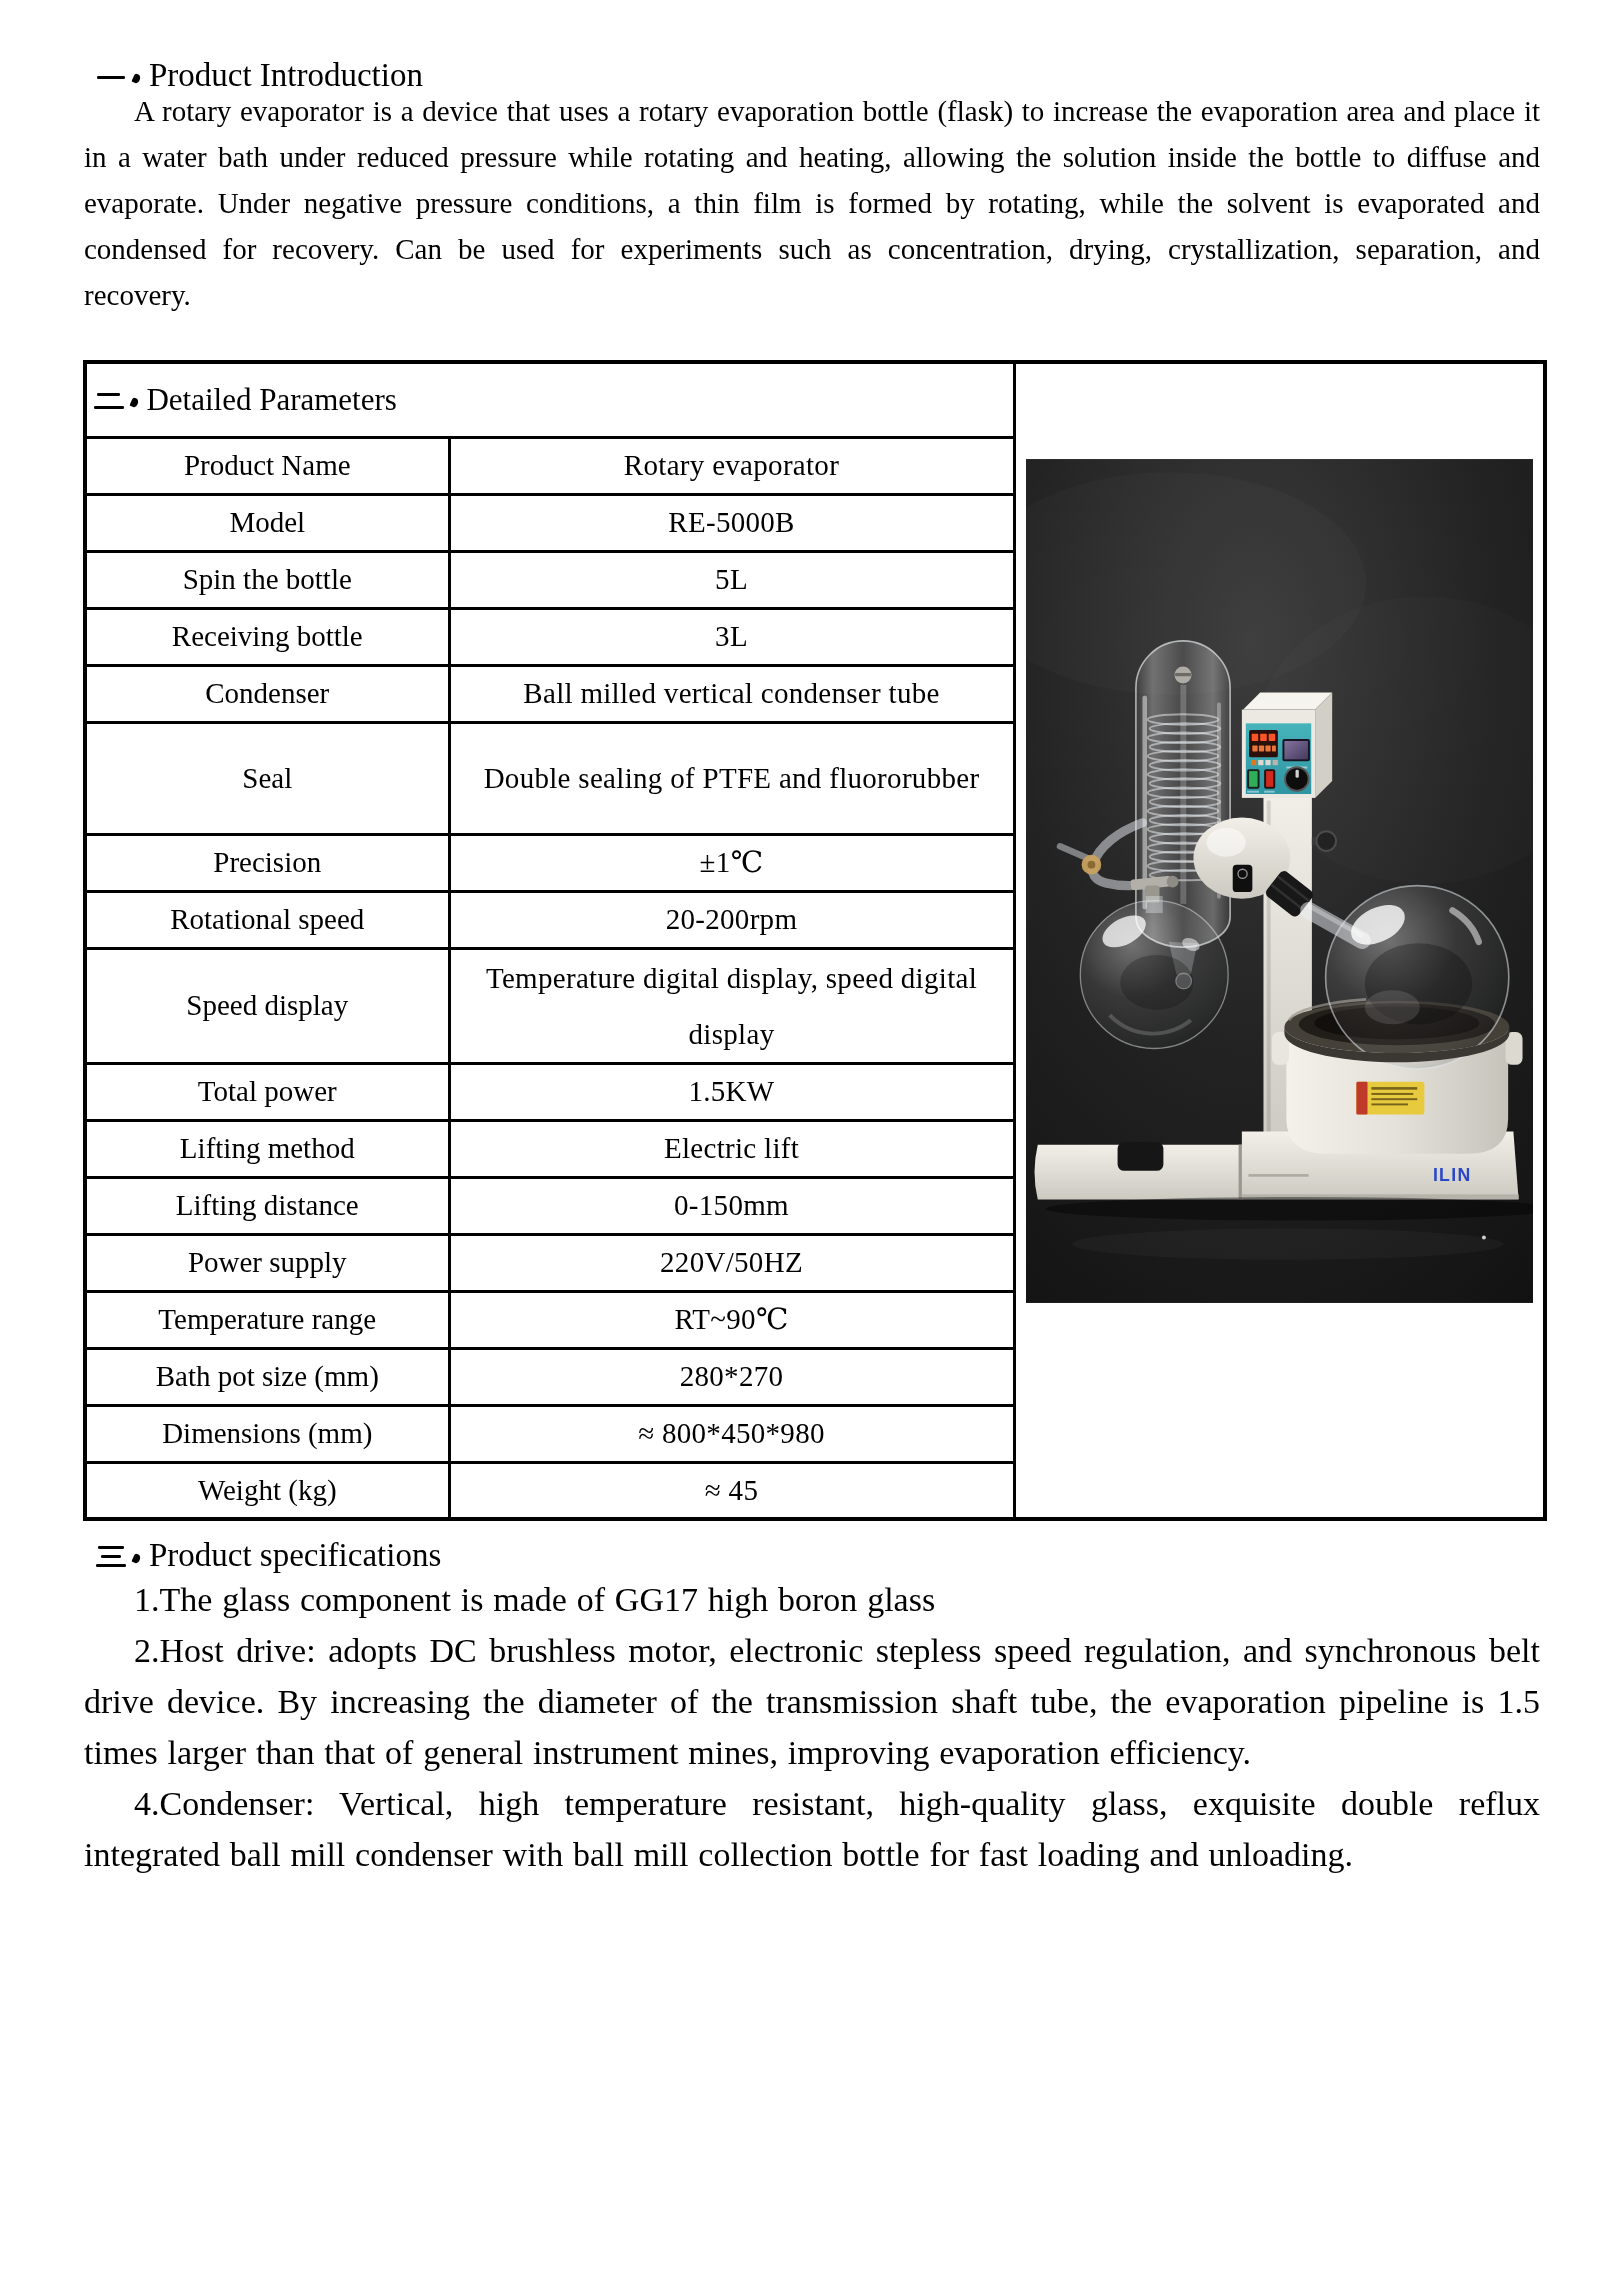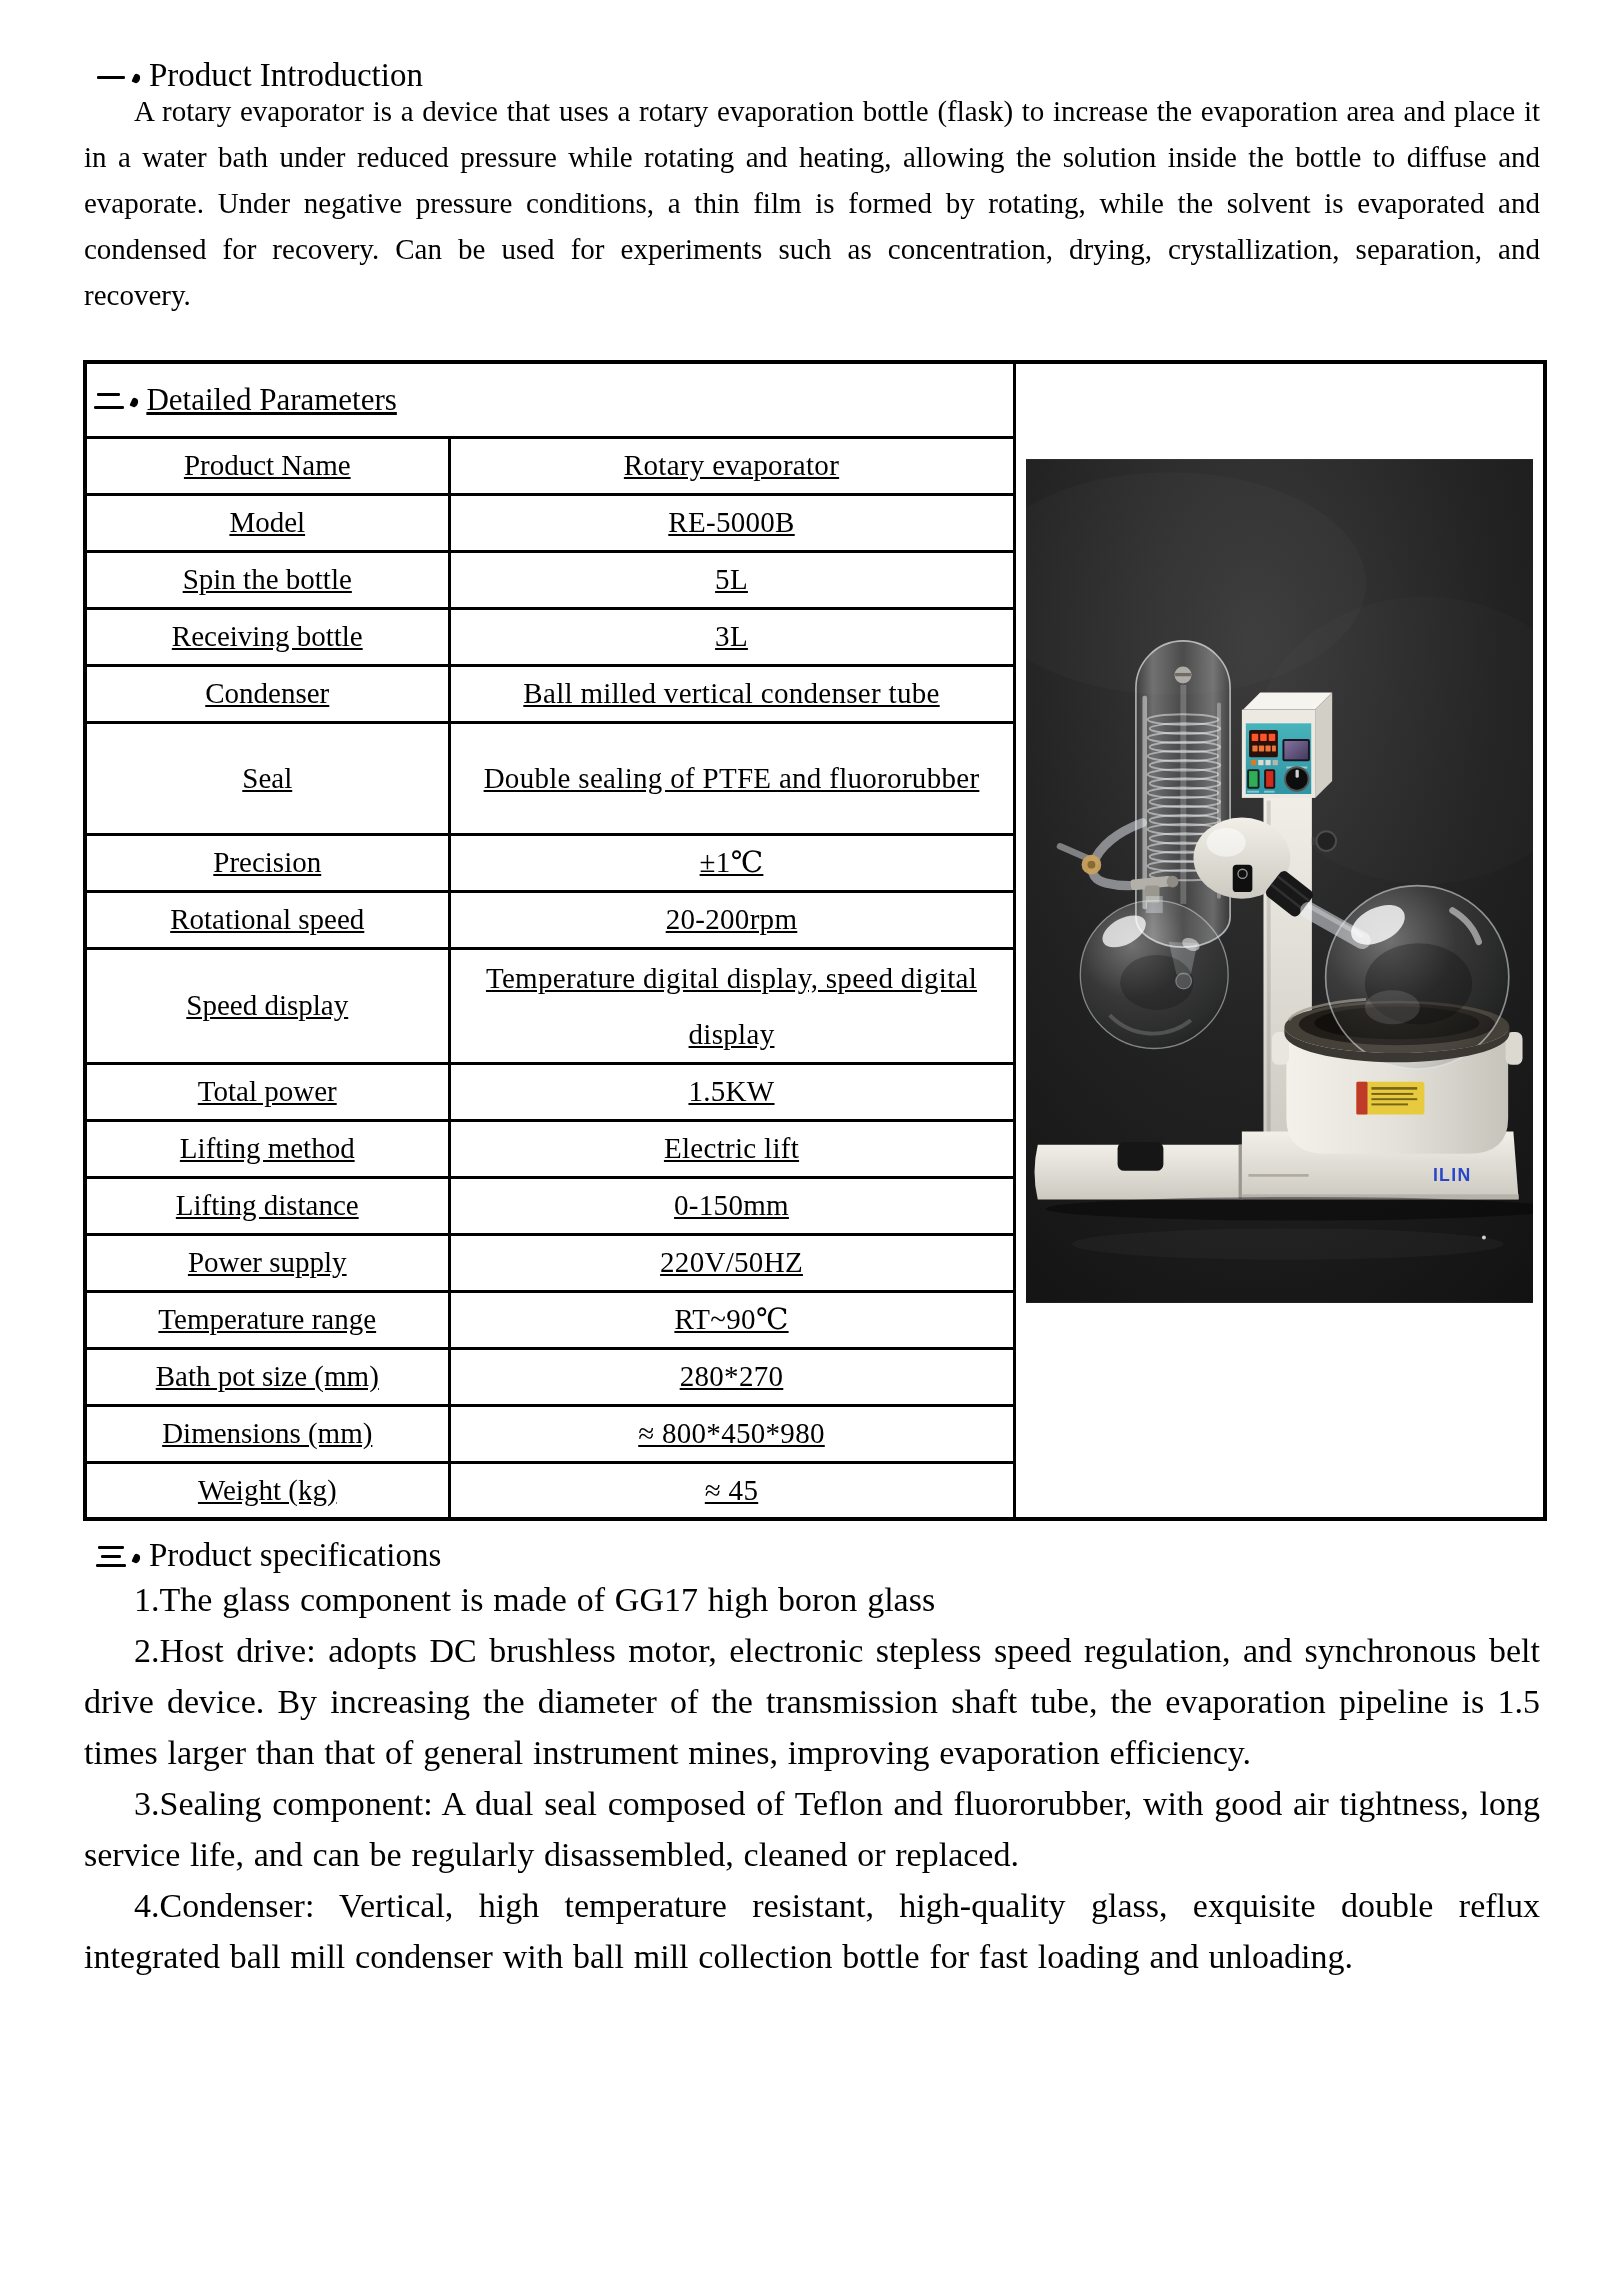--- a/index.html
+++ b/index.html
@@ -38,21 +38,20 @@
     position:absolute;left:84px;top:88px;width:1456px;margin:0;
     font-size:29px;line-height:46px;
     text-align:justify;text-indent:50px;
     word-spacing:1.3px;
   }
   
   .tbl{
     position:absolute;left:83px;top:360px;
     border-collapse:collapse;table-layout:fixed;
     border:4.6px solid #000;
-    text-decoration:underline;
   }
   .tbl td{
     border:3.3px solid #000;
     font-size:29px;line-height:41px;
     text-align:center;vertical-align:middle;
     padding:0 7.9px;overflow:hidden;
   }
   .tbl td.hdr{
     text-align:left;font-size:31px;padding-left:6.5px;
   }
@@ -365,18 +364,17 @@
           <td class="val">≈ 45</td>
         </tr>
   </tbody>
     </table>
 
   <h2 class="sec-h" style="top:1524px;"><span class="cn cn3"><i></i></span><span class="dun"></span><span>Product specifications</span></h2>
 
   <div class="specs">
     <p>1.The glass component is made of GG17 high boron glass</p>
     <p>2.Host drive: adopts DC brushless motor, electronic stepless speed regulation, and synchronous belt drive device. By increasing the diameter of the transmission shaft tube, the evaporation pipeline is 1.5 times larger than that of general instrument mines, improving evaporation efficiency.</p>
-    <p>3.Sealing component: A dual seal composed of Teflon and fluororubber, with good air tightness, long service life, and can be regularly disassembled, cleaned or replaced.</p>
     <p>4.Condenser: Vertical, high temperature resistant, high-quality glass, exquisite double reflux integrated ball mill condenser with ball mill collection bottle for fast loading and unloading.</p>
   </div>
 
 </div>
 
 
 </body></html>

